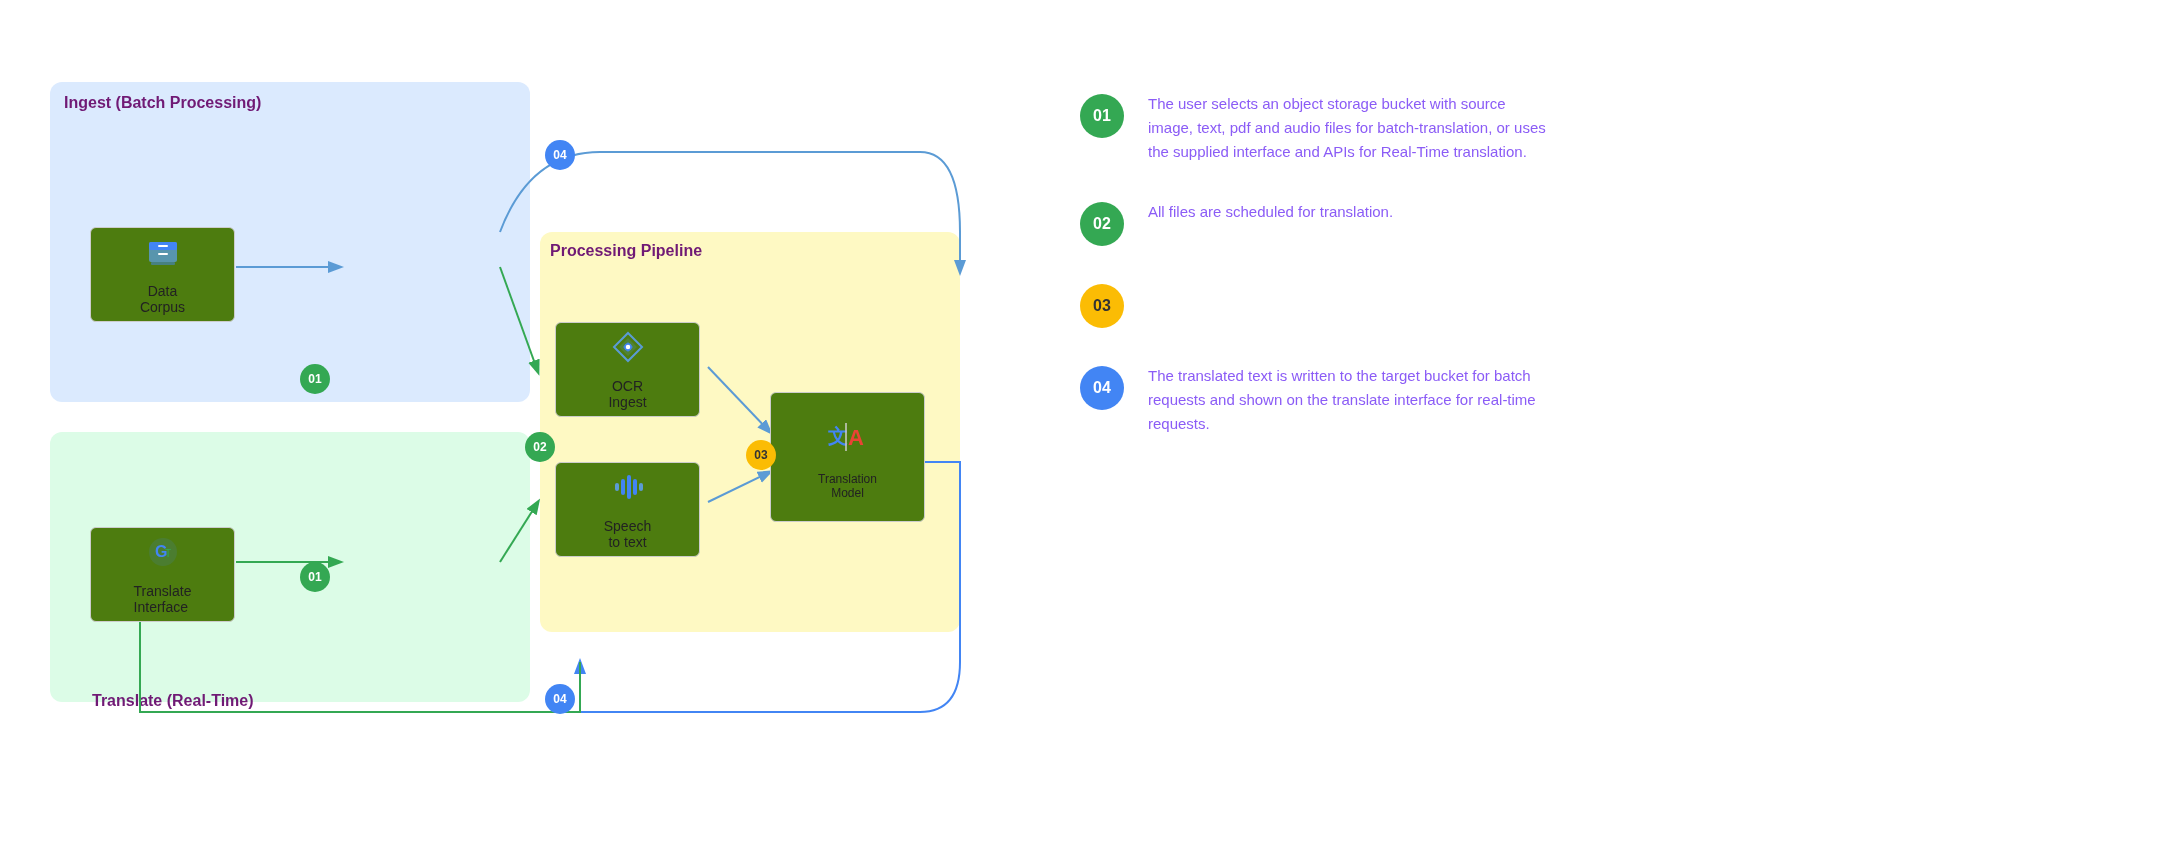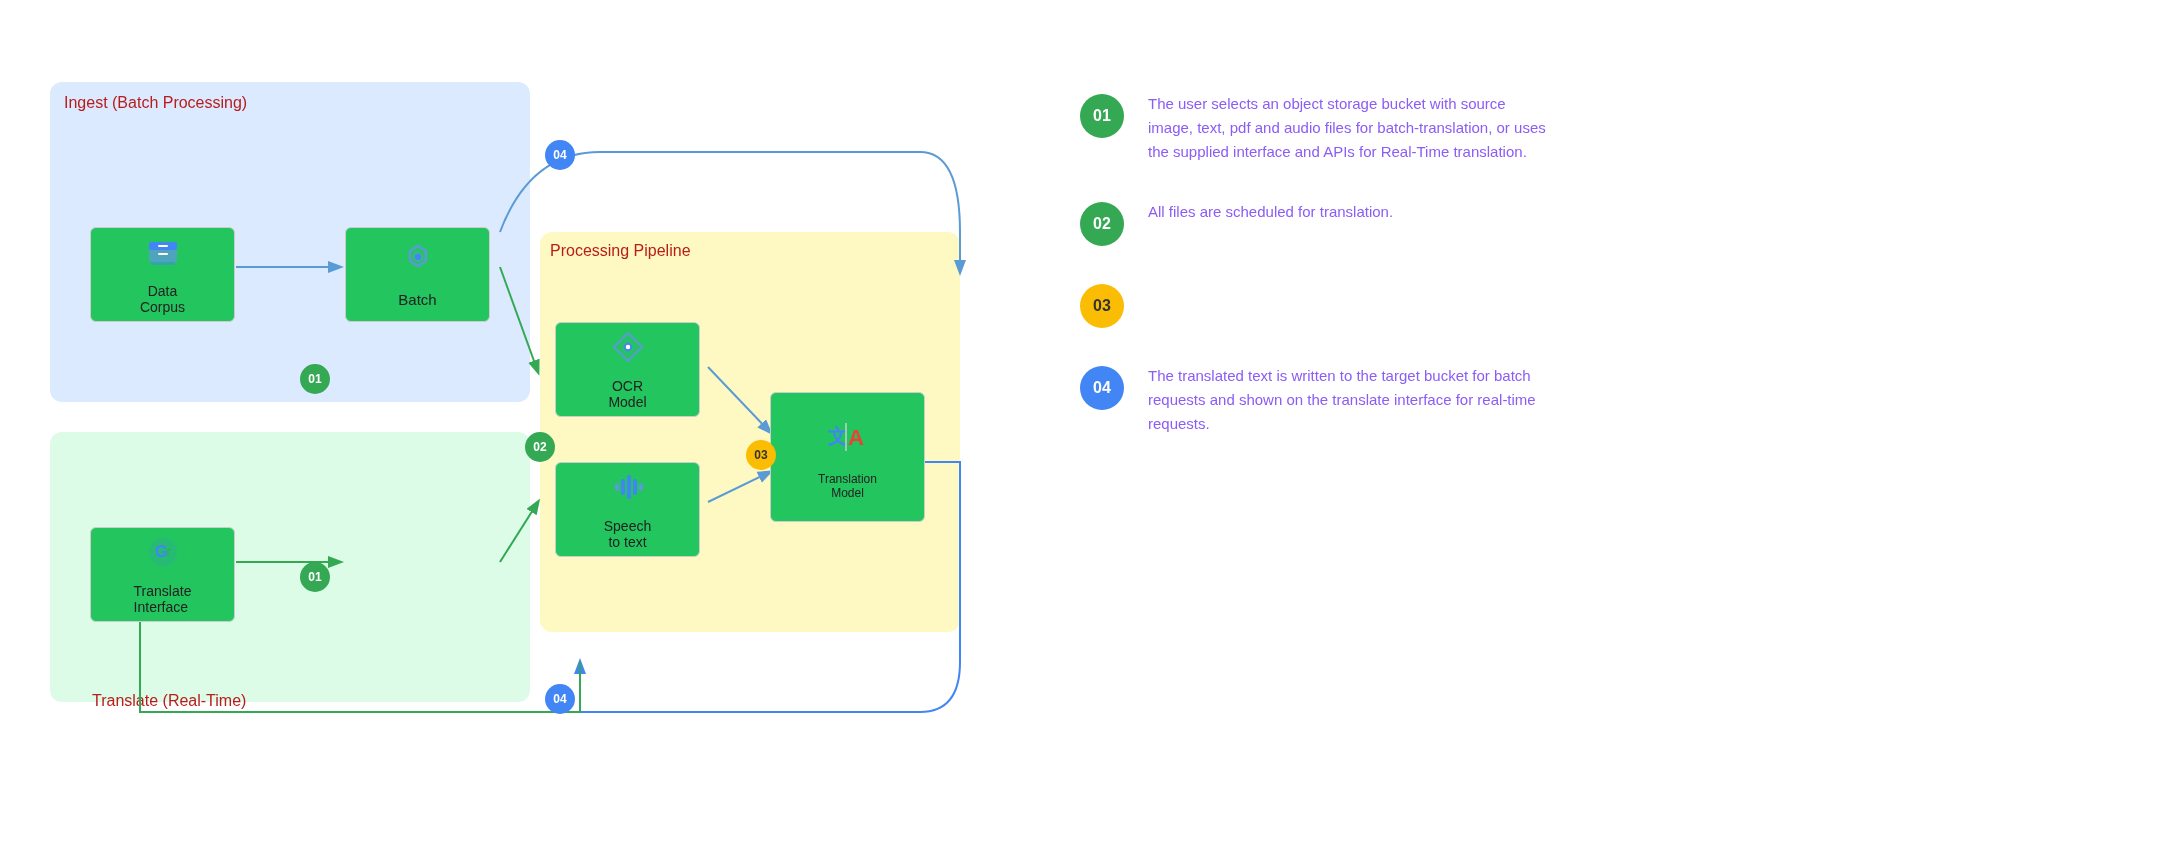--- a/index.html
+++ b/index.html
@@ -23,21 +23,21 @@
     
     .diagram-canvas {
       position: relative;
       width: 980px;
       height: 720px;
     }
 
     
     .box {
       position: absolute;
-      background: #22c55e;
+      background: #4d7c0f;
       border: 1.5px solid #ccc;
       border-radius: 6px;
       display: flex;
       flex-direction: column;
       align-items: center;
       justify-content: center;
       gap: 6px;
       font-size: 15px;
       font-weight: 500;
       color: #222;
@@ -70,23 +70,23 @@
       position: absolute;
       background: #fef9c3;
       border-radius: 12px;
       left: 500px; top: 160px;
       width: 420px; height: 400px;
     }
 
     
     .lbl {
       position: absolute;
-      font-weight: 400;
+      font-weight: 700;
       font-size: 16px;
-      color: #b91c1c;
+      color: #701a75;
     }
 
     
     .circle {
       position: absolute;
       width: 30px;
       height: 30px;
       border-radius: 50%;
       display: flex;
       align-items: center;
@@ -200,31 +200,20 @@
           <rect x="4" y="8" width="28" height="8" rx="2" fill="#4285f4"></rect>
           <rect x="13" y="11" width="10" height="2" rx="1" fill="white"></rect>
           <rect x="13" y="19" width="10" height="2" rx="1" fill="white"></rect>
           <rect x="6" y="28" width="24" height="3" rx="1" fill="#4285f4" opacity="0.5"></rect>
         </svg>
       </span>
       <span style="white-space:pre-line; text-align:center; font-size:14px;">Data
 Corpus</span>
     </div>
 
-    <div class="box" style="left:305px; top:155px; width:145px; height:95px;">
-      <span class="box-icon">
-        <svg width="36" height="36" viewBox="0 0 36 36">
-
-          <polygon points="18,4 26,9 26,19 18,24 10,19 10,9" fill="none" stroke="#5b9bd5" stroke-width="2.5"></polygon>
-          <polygon points="18,9 23,12 23,18 18,21 13,18 13,12" fill="#5b9bd5" opacity="0.5"></polygon>
-          <circle cx="18" cy="15" r="3" fill="#4285f4"></circle>
-        </svg>
-      </span>
-      <span style="font-size:15px;">Batch</span>
-    </div>
 
     <div class="box" style="left:50px; top:455px; width:145px; height:95px;">
       <span class="box-icon">
         <svg width="36" height="36" viewBox="0 0 36 36">
 
           <circle cx="18" cy="18" r="14" fill="#4285f4" opacity="0.15"></circle>
           <text x="10" y="23" font-size="16" font-weight="bold" fill="#4285f4" font-family="Arial">G</text>
           <text x="20" y="23" font-size="10" fill="#34a853">T</text>
         </svg>
       </span>
@@ -237,21 +226,21 @@
       <span class="box-icon">
         <svg width="36" height="36" viewBox="0 0 36 36">
 
           <polygon points="18,4 32,18 18,32 4,18" fill="none" stroke="#5b9bd5" stroke-width="2"></polygon>
           <polygon points="18,9 27,18 18,27 9,18" fill="#5b9bd5" opacity="0.2"></polygon>
           <polygon points="18,13 23,18 18,23 13,18" fill="#4285f4" opacity="0.7"></polygon>
           <circle cx="18" cy="18" r="3" fill="#fff" stroke="#4285f4" stroke-width="1.5"></circle>
         </svg>
       </span>
       <span style="white-space:pre-line; text-align:center; font-size:14px;">OCR
-Model</span>
+Ingest</span>
     </div>
 
     <div class="box" style="left:515px; top:390px; width:145px; height:95px;">
       <span class="box-icon">
         <svg width="36" height="36" viewBox="0 0 36 36">
 
           <rect x="5" y="14" width="4" height="8" rx="2" fill="#5b9bd5"></rect>
           <rect x="11" y="10" width="4" height="16" rx="2" fill="#4285f4"></rect>
           <rect x="17" y="6" width="4" height="24" rx="2" fill="#4285f4"></rect>
           <rect x="23" y="10" width="4" height="16" rx="2" fill="#4285f4"></rect>

